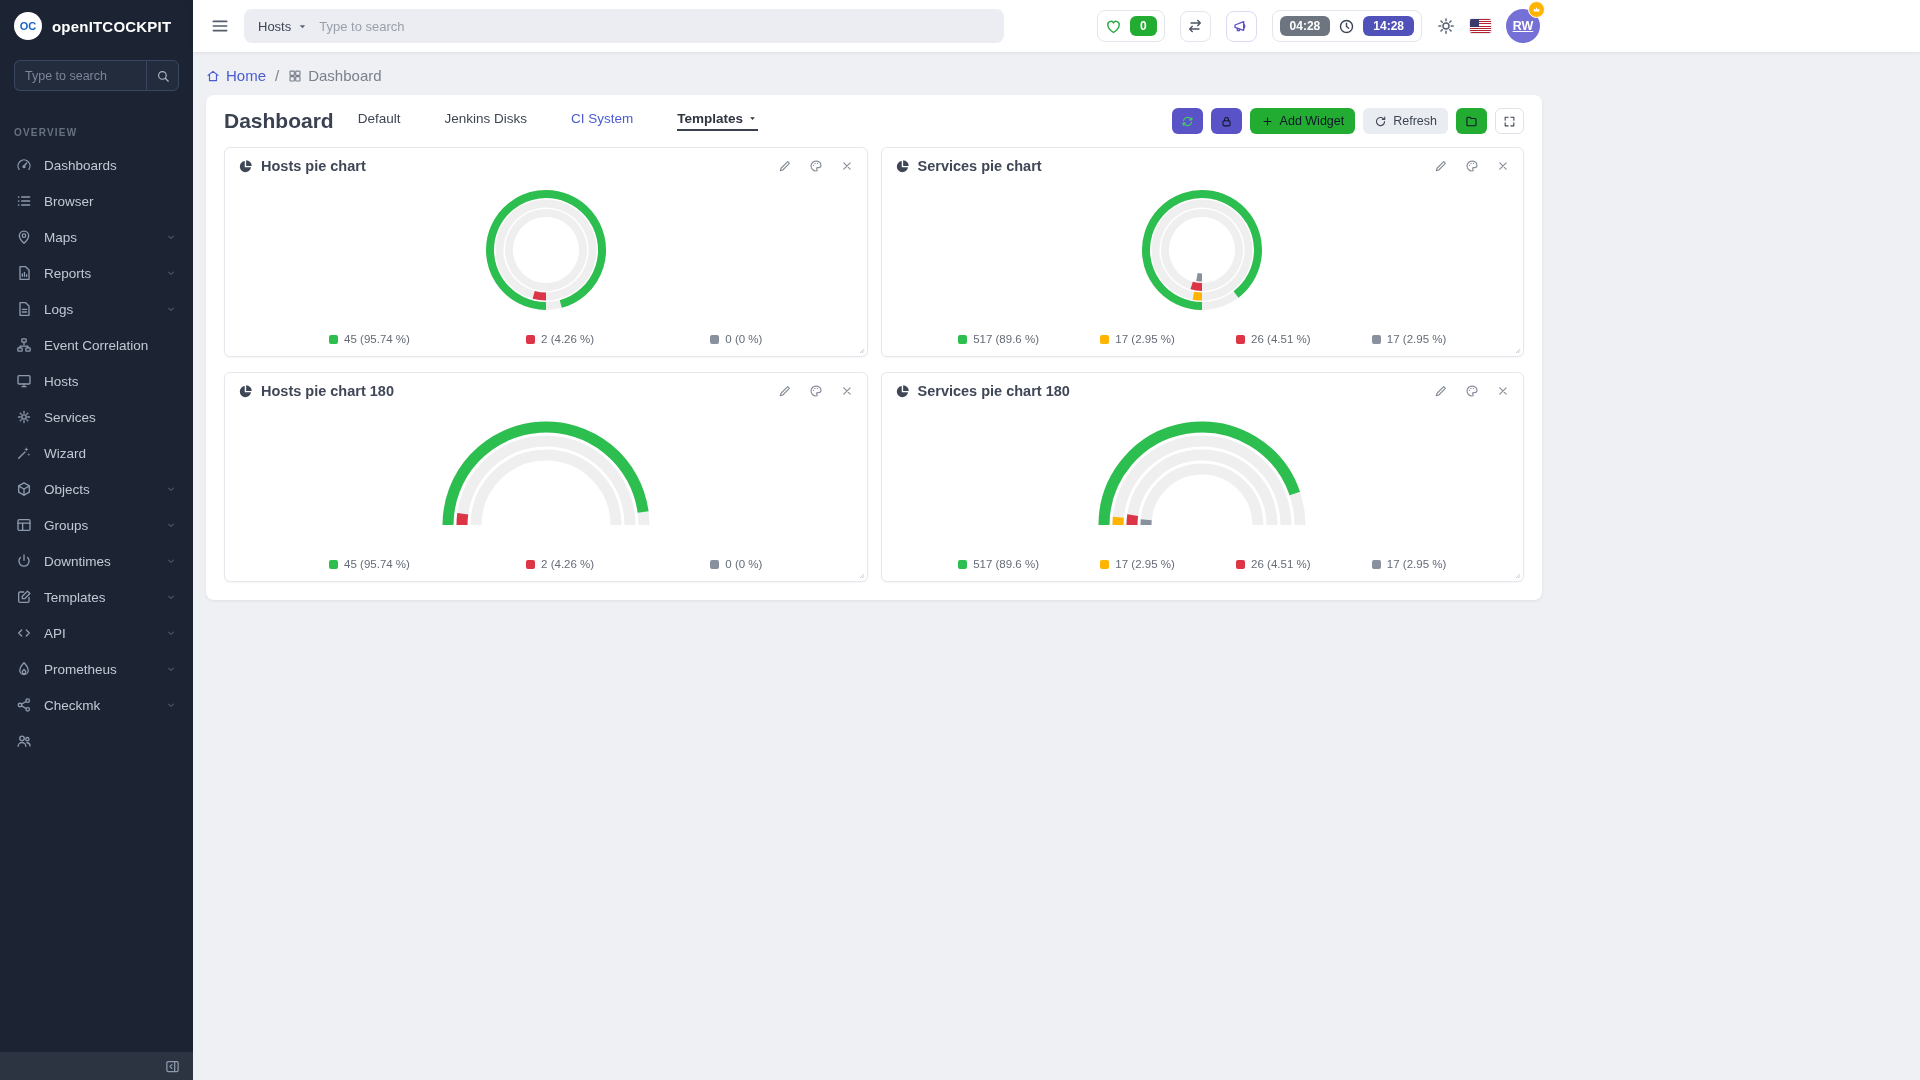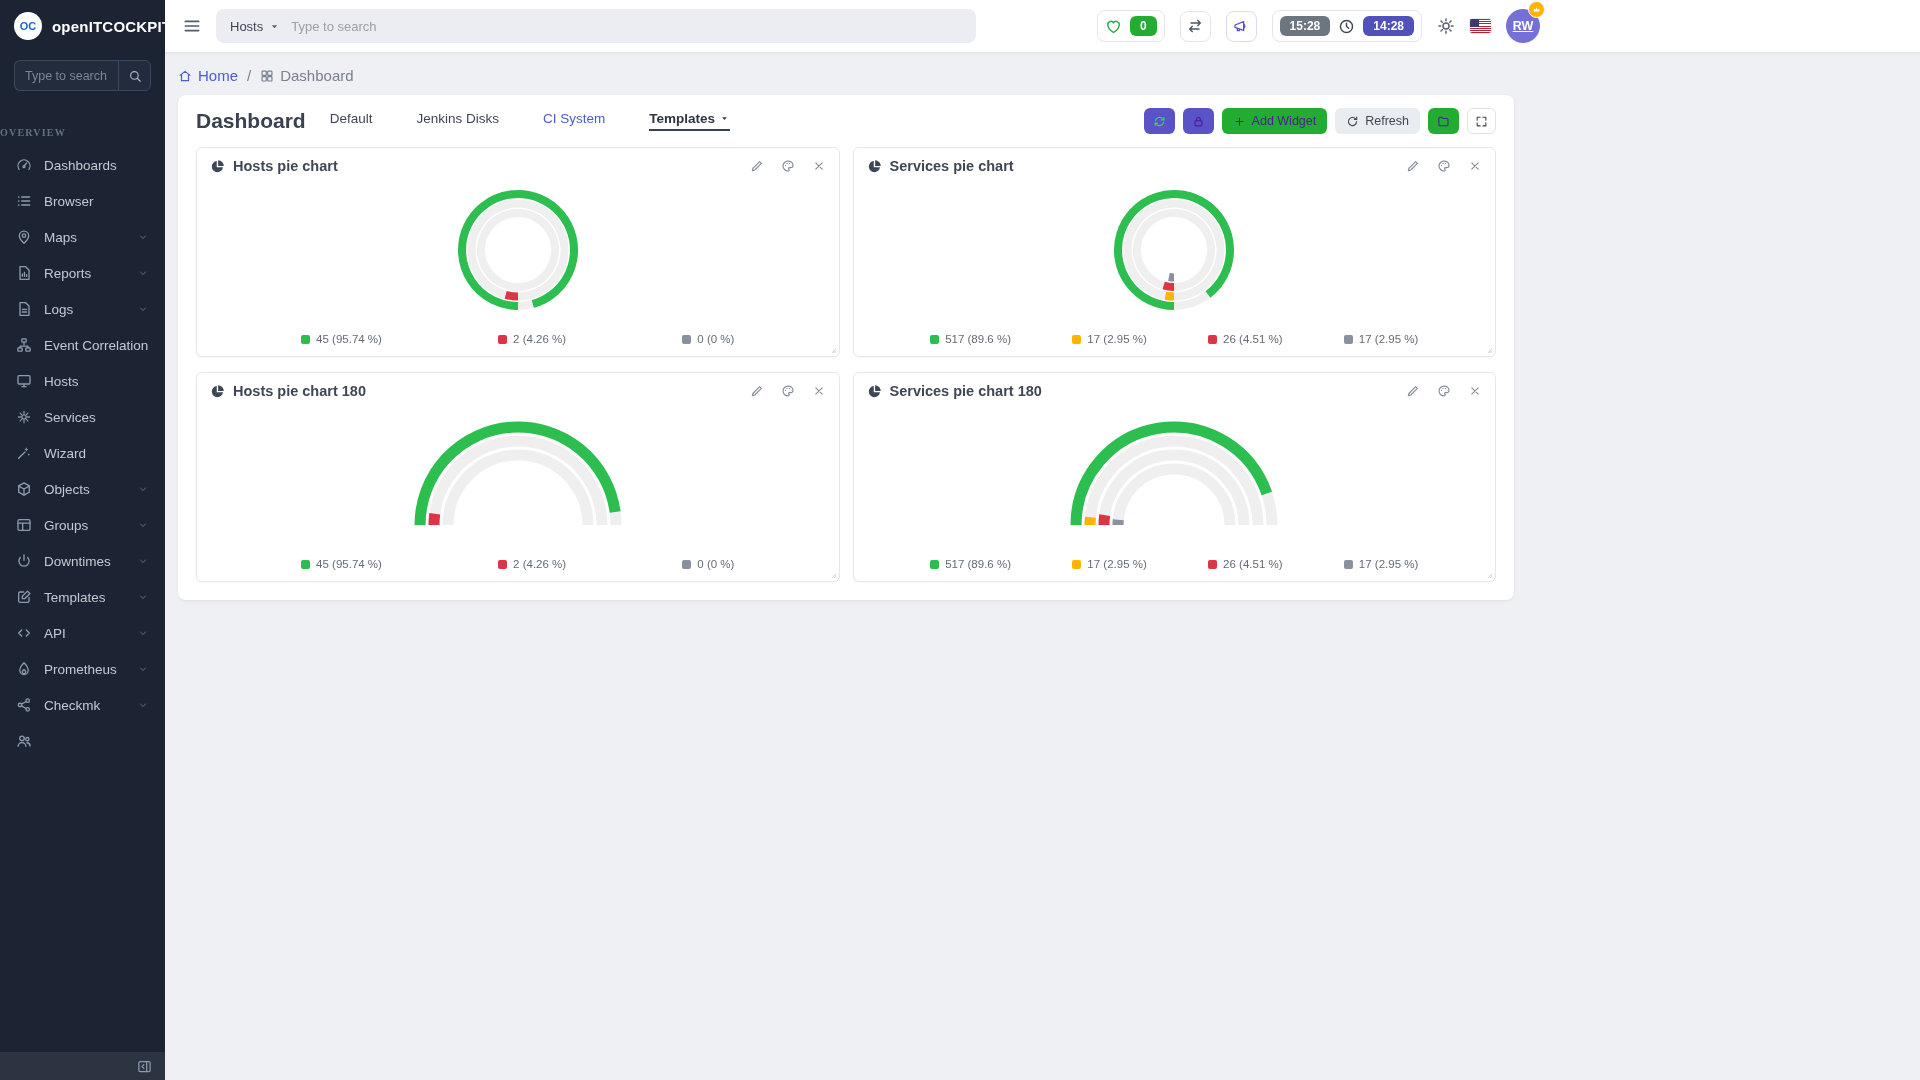--- a/index.html
+++ b/index.html
@@ -2,30 +2,30 @@
 <html><head>
 <meta charset="utf-8">
 <style>
   * { box-sizing: border-box; margin: 0; padding: 0; }
   html, body { width: 1920px; height: 1080px; overflow: hidden; }
   body { font-family: "Liberation Sans", sans-serif; background: #eef0f4; color: #3e4654; }
 
   .app { display: flex; width: 1920px; height: 1080px; }
 
   
-  .sidebar { width: 165px; background: #1c2433; color: #c3c9d4; display: flex; flex-direction: column; flex-shrink: 0; }
+  .sidebar { width: 193px; background: #1c2433; color: #c3c9d4; display: flex; flex-direction: column; flex-shrink: 0; }
   .side-logo { display: flex; align-items: center; gap: 10px; padding: 12px 14px; height: 52px; }
   .logo-mark { width: 28px; height: 28px; border-radius: 50%; background: #ffffff; color: #1766c8; font-size: 11px; font-weight: bold; display: flex; align-items: center; justify-content: center; flex-shrink: 0; }
   .logo-text { color: #ffffff; font-size: 15px; font-weight: 600; letter-spacing: .2px; }
   .side-search { padding: 8px 14px 12px; display: flex; }
   .side-search input { flex: 1; min-width: 0; height: 31px; background: #222c3d; border: 1px solid #3a4762; border-right: none; border-radius: 6px 0 0 6px; color: #aeb6c4; font-size: 12.5px; padding: 0 10px; outline: none; font-family: inherit; }
   .side-search input::placeholder { color: #7c8699; }
   .side-search-btn { width: 33px; height: 31px; background: #222c3d; border: 1px solid #3a4762; border-radius: 0 6px 6px 0; color: #aeb6c4; display: flex; align-items: center; justify-content: center; cursor: pointer; }
   .nav { flex: 1; overflow: hidden; padding-top: 4px; }
-  .nav-section-label { padding: 20px 0 9px; font-size: 10px; font-weight: bold; letter-spacing: 1.2px; color: #67707f; font-family: Liberation Serif, serif; }
+  .nav-section-label { padding: 20px 14px 9px; font-size: 10px; font-weight: bold; letter-spacing: 1.2px; color: #67707f; }
   .nav-item { display: flex; align-items: center; gap: 12px; height: 36px; padding: 0 16px; font-size: 13.5px; color: #c3c9d4; cursor: pointer; }
   .nav-item .nav-ic { color: #8d99ad; font-size: 16px; }
   .nav-item .nav-chev { margin-left: auto; color: #67707f; font-size: 12px; }
   .side-footer { height: 28px; background: rgba(255,255,255,0.07); display: flex; align-items: center; justify-content: flex-end; padding: 0 13px; color: #8d99ad; font-size: 15px; }
 
   
   .main { flex: 1; display: flex; flex-direction: column; min-width: 0; }
   .topbar { height: 52px; background: #ffffff; display: flex; align-items: center; gap: 14px; padding: 0 380px 0 17px; box-shadow: 0 1px 3px rgba(26,31,40,.08); position: relative; z-index: 3; }
   .burger { color: #525c6b; font-size: 20px; cursor: pointer; display: flex; }
   .topsearch { width: 760px; height: 34px; background: #ebedf2; border-radius: 8px; display: flex; align-items: center; gap: 10px; padding: 0 10px 0 14px; }
@@ -59,21 +59,21 @@
   .content { padding: 0 0 0 13px; }
   .panel { width: 1336px; background: #ffffff; border-radius: 8px; box-shadow: 0 1px 3px rgba(30,35,45,.08); padding: 13px 18px 18px; }
   .panel-head { display: flex; align-items: center; }
   .panel-title { font-size: 21px; font-weight: 600; color: #3a4150; margin-right: 24px; }
   .tabs { display: flex; align-items: center; gap: 44px; }
   .tab { font-size: 13.5px; color: #3e4654; cursor: pointer; padding-bottom: 3px; border-bottom: 2px solid transparent; }
   .tab.link { color: #4a5cd0; }
   .tab.active { font-weight: bold; color: #2e3440; border-bottom-color: #3a4150; display: flex; align-items: center; gap: 4px; }
   .tab.active .ic-slot { font-size: 11px; color: #2e3440; }
   .head-actions { margin-left: auto; display: flex; align-items: center; gap: 8px; }
-  .btn { height: 26px; border: none; border-radius: 6px; display: flex; align-items: center; justify-content: center; gap: 6px; padding: 0 11px; font-size: 12.5px; font-family: inherit; color: #4c1d95; cursor: pointer; }
+  .btn { height: 26px; border: none; border-radius: 6px; display: flex; align-items: center; justify-content: center; gap: 6px; padding: 0 11px; font-size: 12.5px; font-family: inherit; color: #0f172a; cursor: pointer; }
   .btn .ic-slot { font-size: 13px; display: flex; }
   .btn.sq { width: 31px; padding: 0; }
   .btn.indigo { background: #5a52c7; }
   .btn.indigo .green-glyph { color: #3ed45c; }
   .btn.green { background: #23ac32; }
   .btn.light { background: #e9ecf0; color: #3e4654; }
   .btn.white { background: #fff; border: 1px solid #dfe3e9; color: #3e4654; width: 29px; padding: 0; }
 
   
   .grid { display: grid; grid-template-columns: 1fr 1fr; gap: 15px 13px; margin-top: 13px; }
@@ -376,21 +376,21 @@
         <div class="iconbtn indigo">
           <span class="ic-slot">
               <svg viewBox="0 0 24 24" fill="none" stroke="currentColor" stroke-width="2" stroke-linecap="round" stroke-linejoin="round">
                 <path d="M3 10.5v3.5l13 4.5v-13z"></path>
                 <path d="M16 9a4 4 0 0 1 0 6.5"></path>
                 <path d="M6.5 15.5V19h3.2v-2.4"></path>
               </svg>
             </span>
         </div>
         <div class="pill">
-          <span class="badge gray">15:28</span>
+          <span class="badge gray">04:28</span>
           <span class="clock-ic ic-slot">
               <svg viewBox="0 0 24 24" fill="none" stroke="currentColor" stroke-width="2" stroke-linecap="round" stroke-linejoin="round">
                 <circle cx="12" cy="12" r="8.5"></circle>
                 <path d="M12 7.5V12l3 2.5"></path>
               </svg>
             </span>
           <span class="badge indigo">14:28</span>
         </div>
         <span class="sun-ic ic-slot">
             <svg viewBox="0 0 24 24" fill="none" stroke="currentColor" stroke-width="2" stroke-linecap="round" stroke-linejoin="round">

